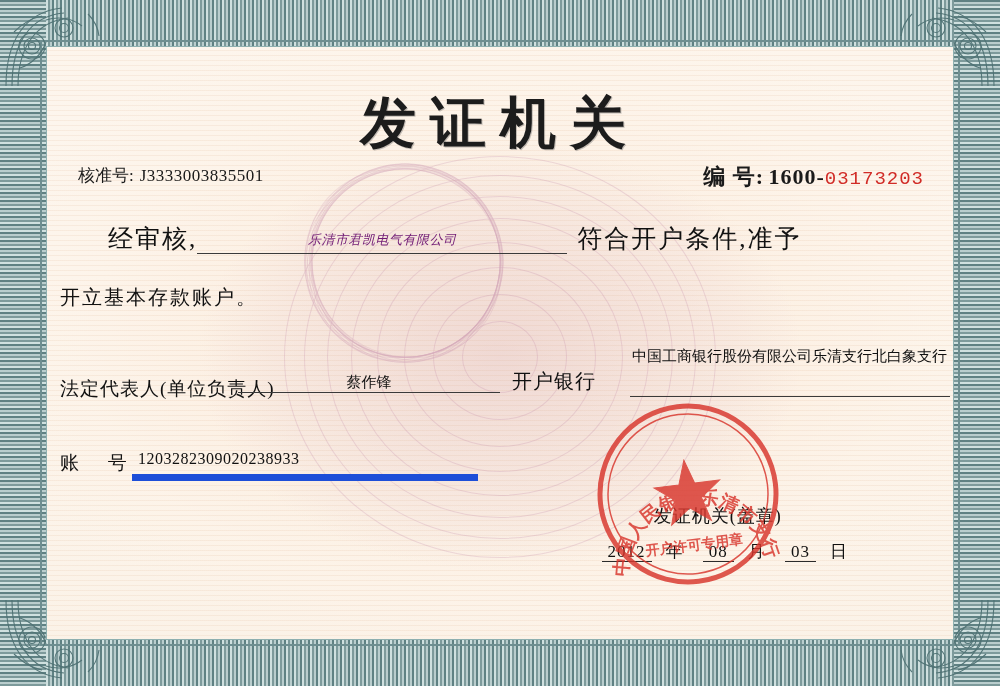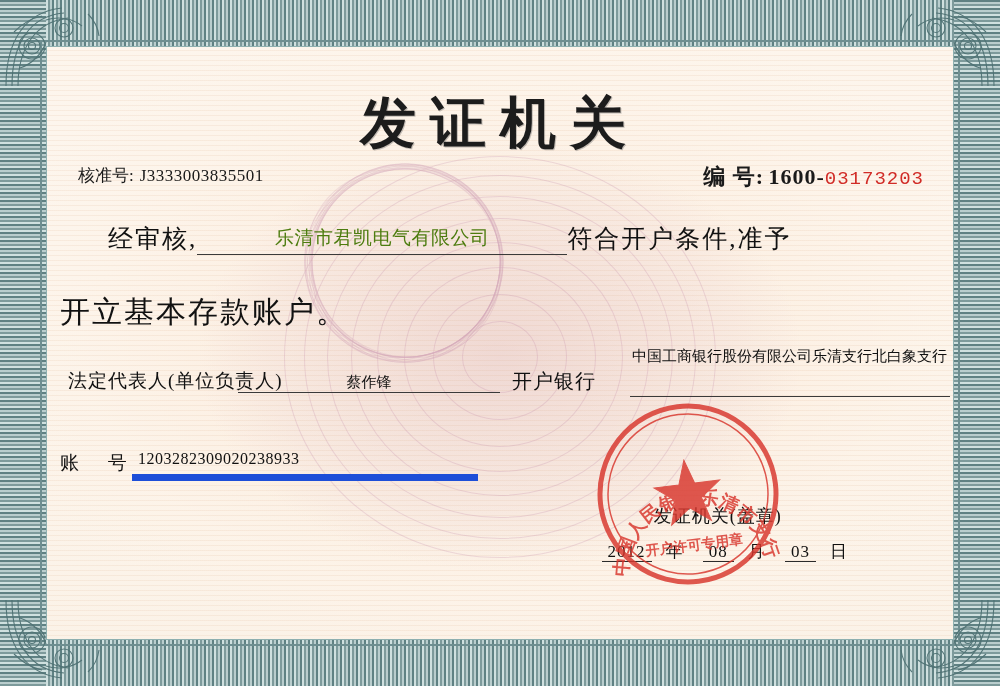--- a/index.html
+++ b/index.html
@@ -196,54 +196,54 @@
   }
   .body-line1 .lead { letter-spacing: 2px; }
   .fill {
     display: inline-block;
     position: relative;
     border-bottom: 1px solid #3a3a3a;
     text-align: center;
     vertical-align: baseline;
   }
   .fill .hand {
-    font-size: 19px;
-    color: #4d7c0f;
+    font-size: 13px;
+    color: #701a75;
     letter-spacing: 0.5px;
     position: relative;
     top: -3px;
+    font-style: italic;
   }
   .body-line1 .fill { width: 370px; }
-  .body-line1 .tail { letter-spacing: 2px; margin-left: 0; }
+  .body-line1 .tail { letter-spacing: 2px; margin-left: 10px; }
 
   .body-line2 {
     position: absolute;
-    top: 240px;
+    top: 232px;
     left: 0px;
-    font-size: 30px;
+    font-size: 20px;
     letter-spacing: 2px;
     color: #111;
     text-align: right;
   }
 
   .row-rep {
     position: absolute;
     top: 312px;
     left: 0;
     right: 4px;
     height: 40px;
     font-size: 19px;
     color: #111;
     white-space: nowrap;
   }
   .row-rep .label-left {
     position: absolute;
-    left: 0; top: 4px;
+    left: 0; top: 12px;
     letter-spacing: 1px;
-    margin-left: 8px;
   }
   .row-rep .fill-rep {
     position: absolute;
     left: 178px; top: 4px;
     width: 262px;
     border-bottom: 1px solid #3a3a3a;
     height: 24px;
     text-align: center;
   }
   .row-rep .fill-rep .hand { font-size: 15px; position: relative; top: 2px; }

